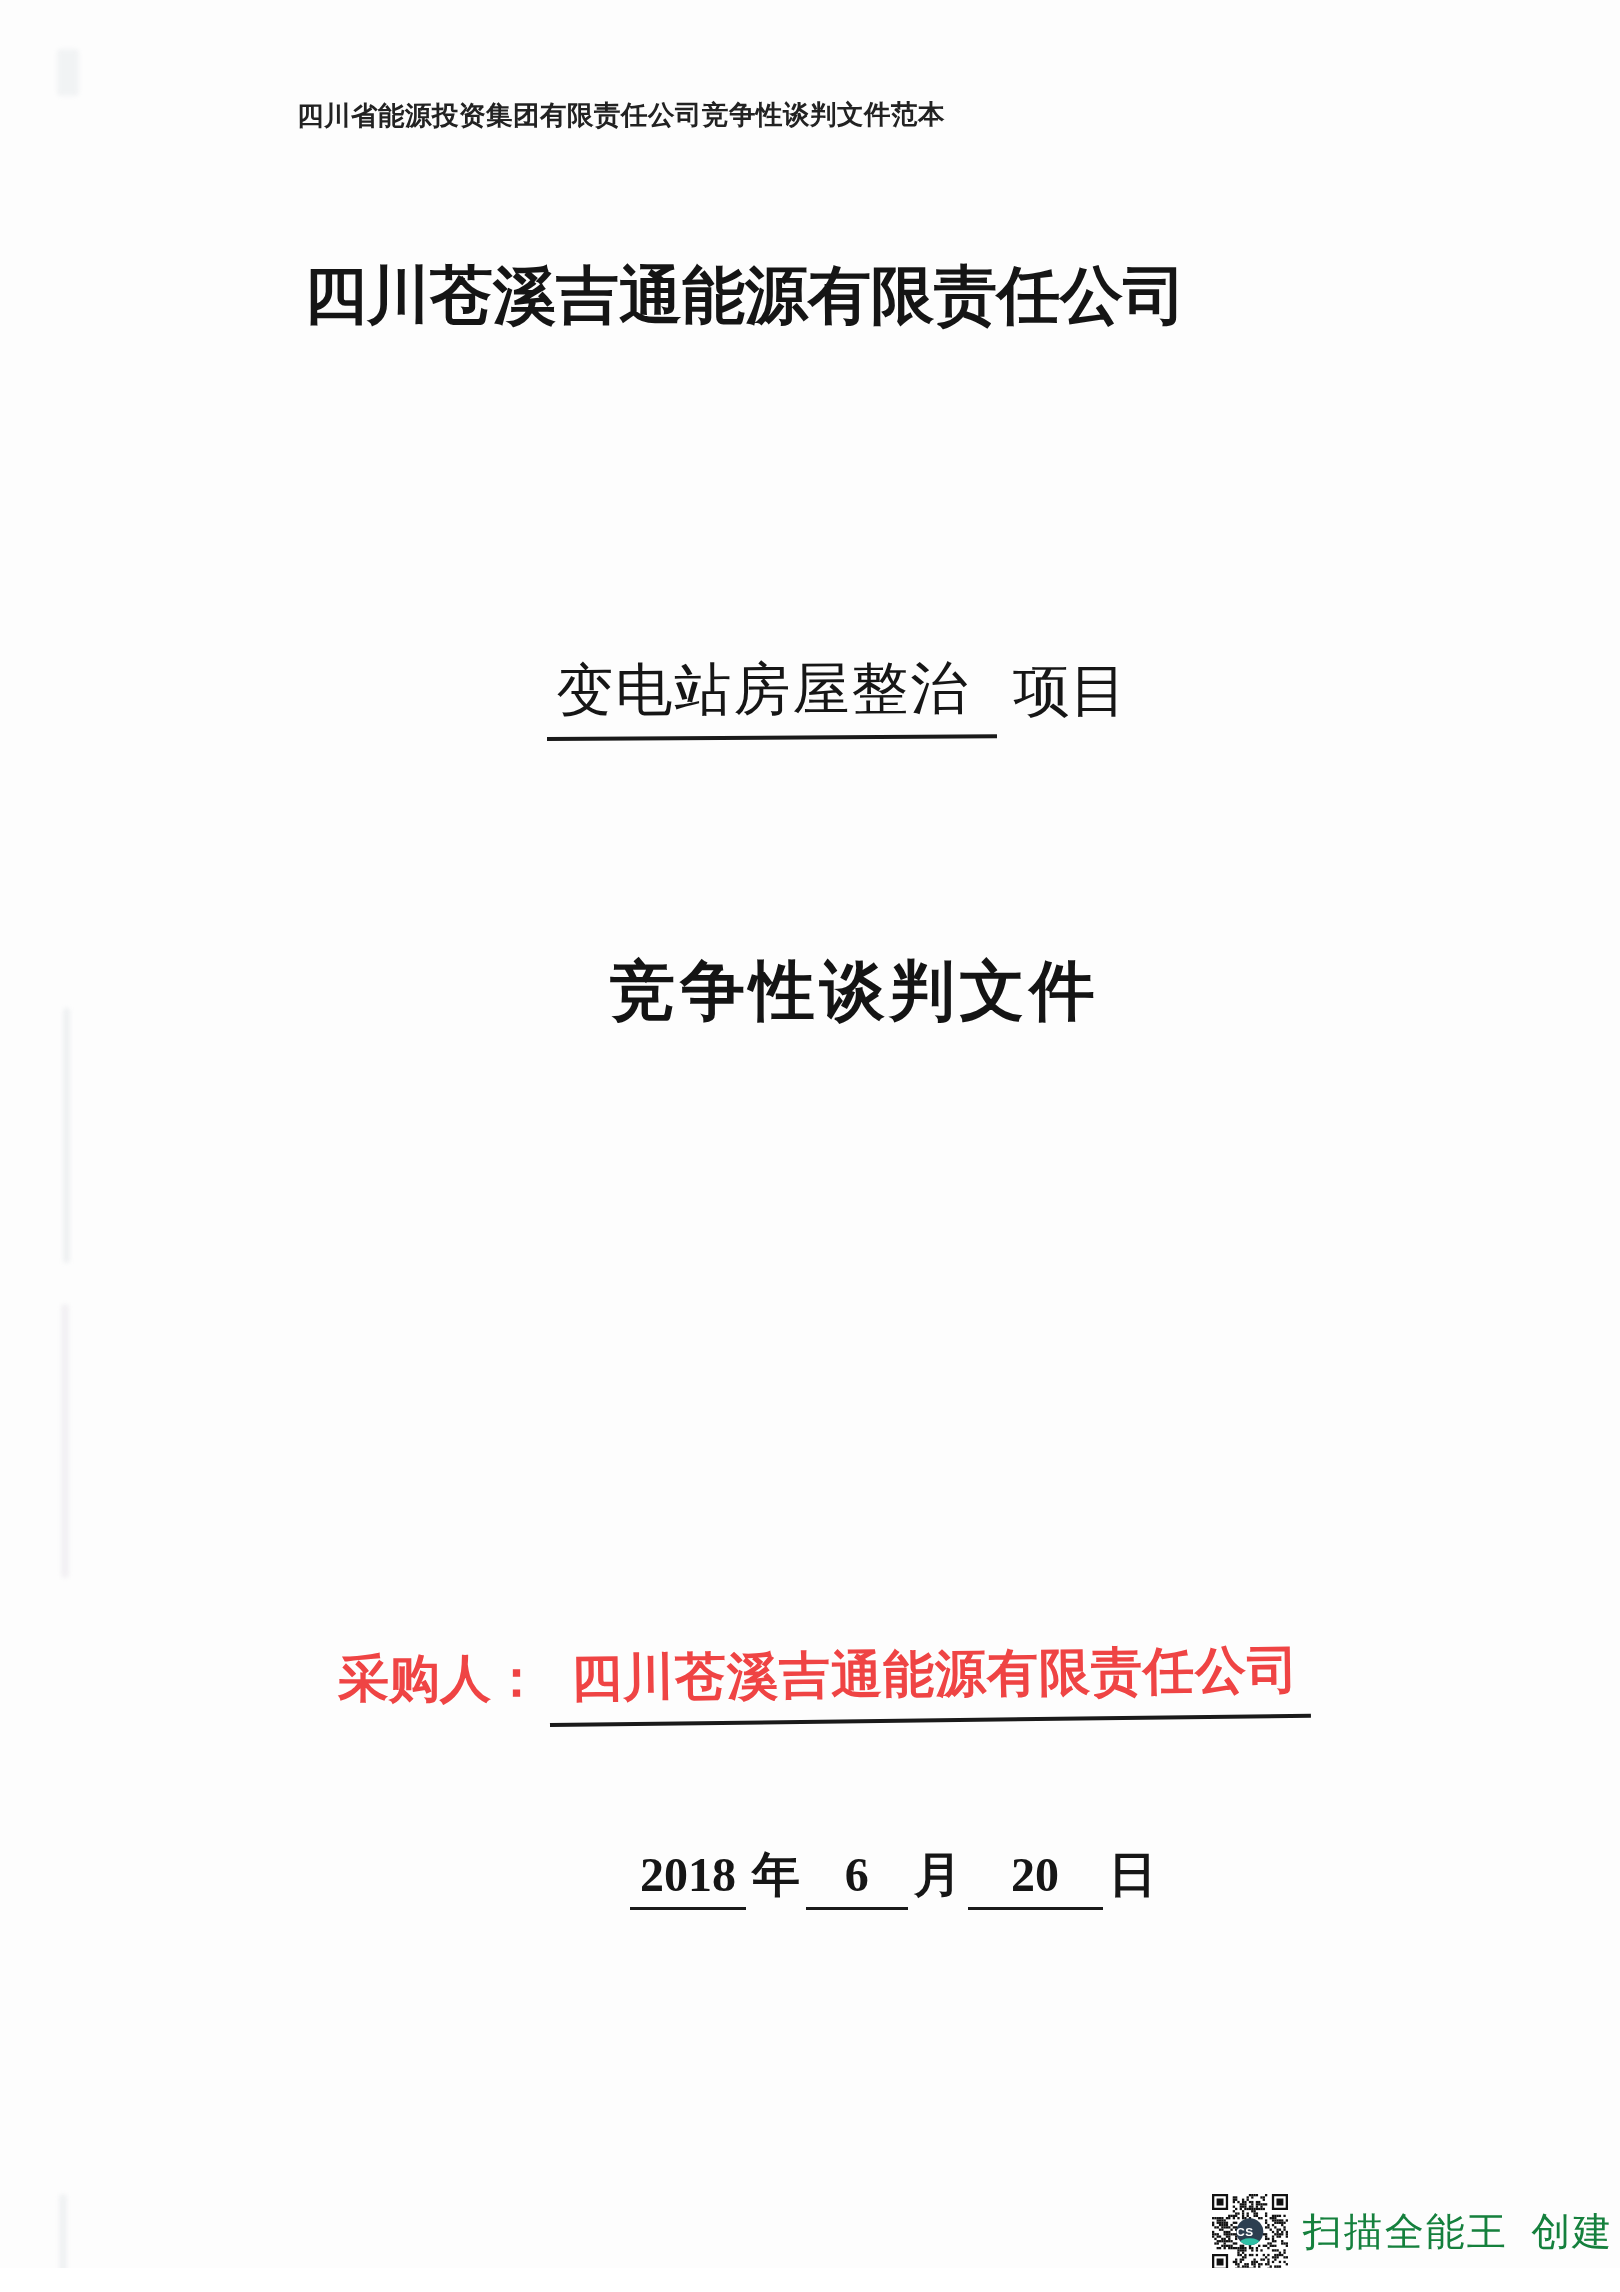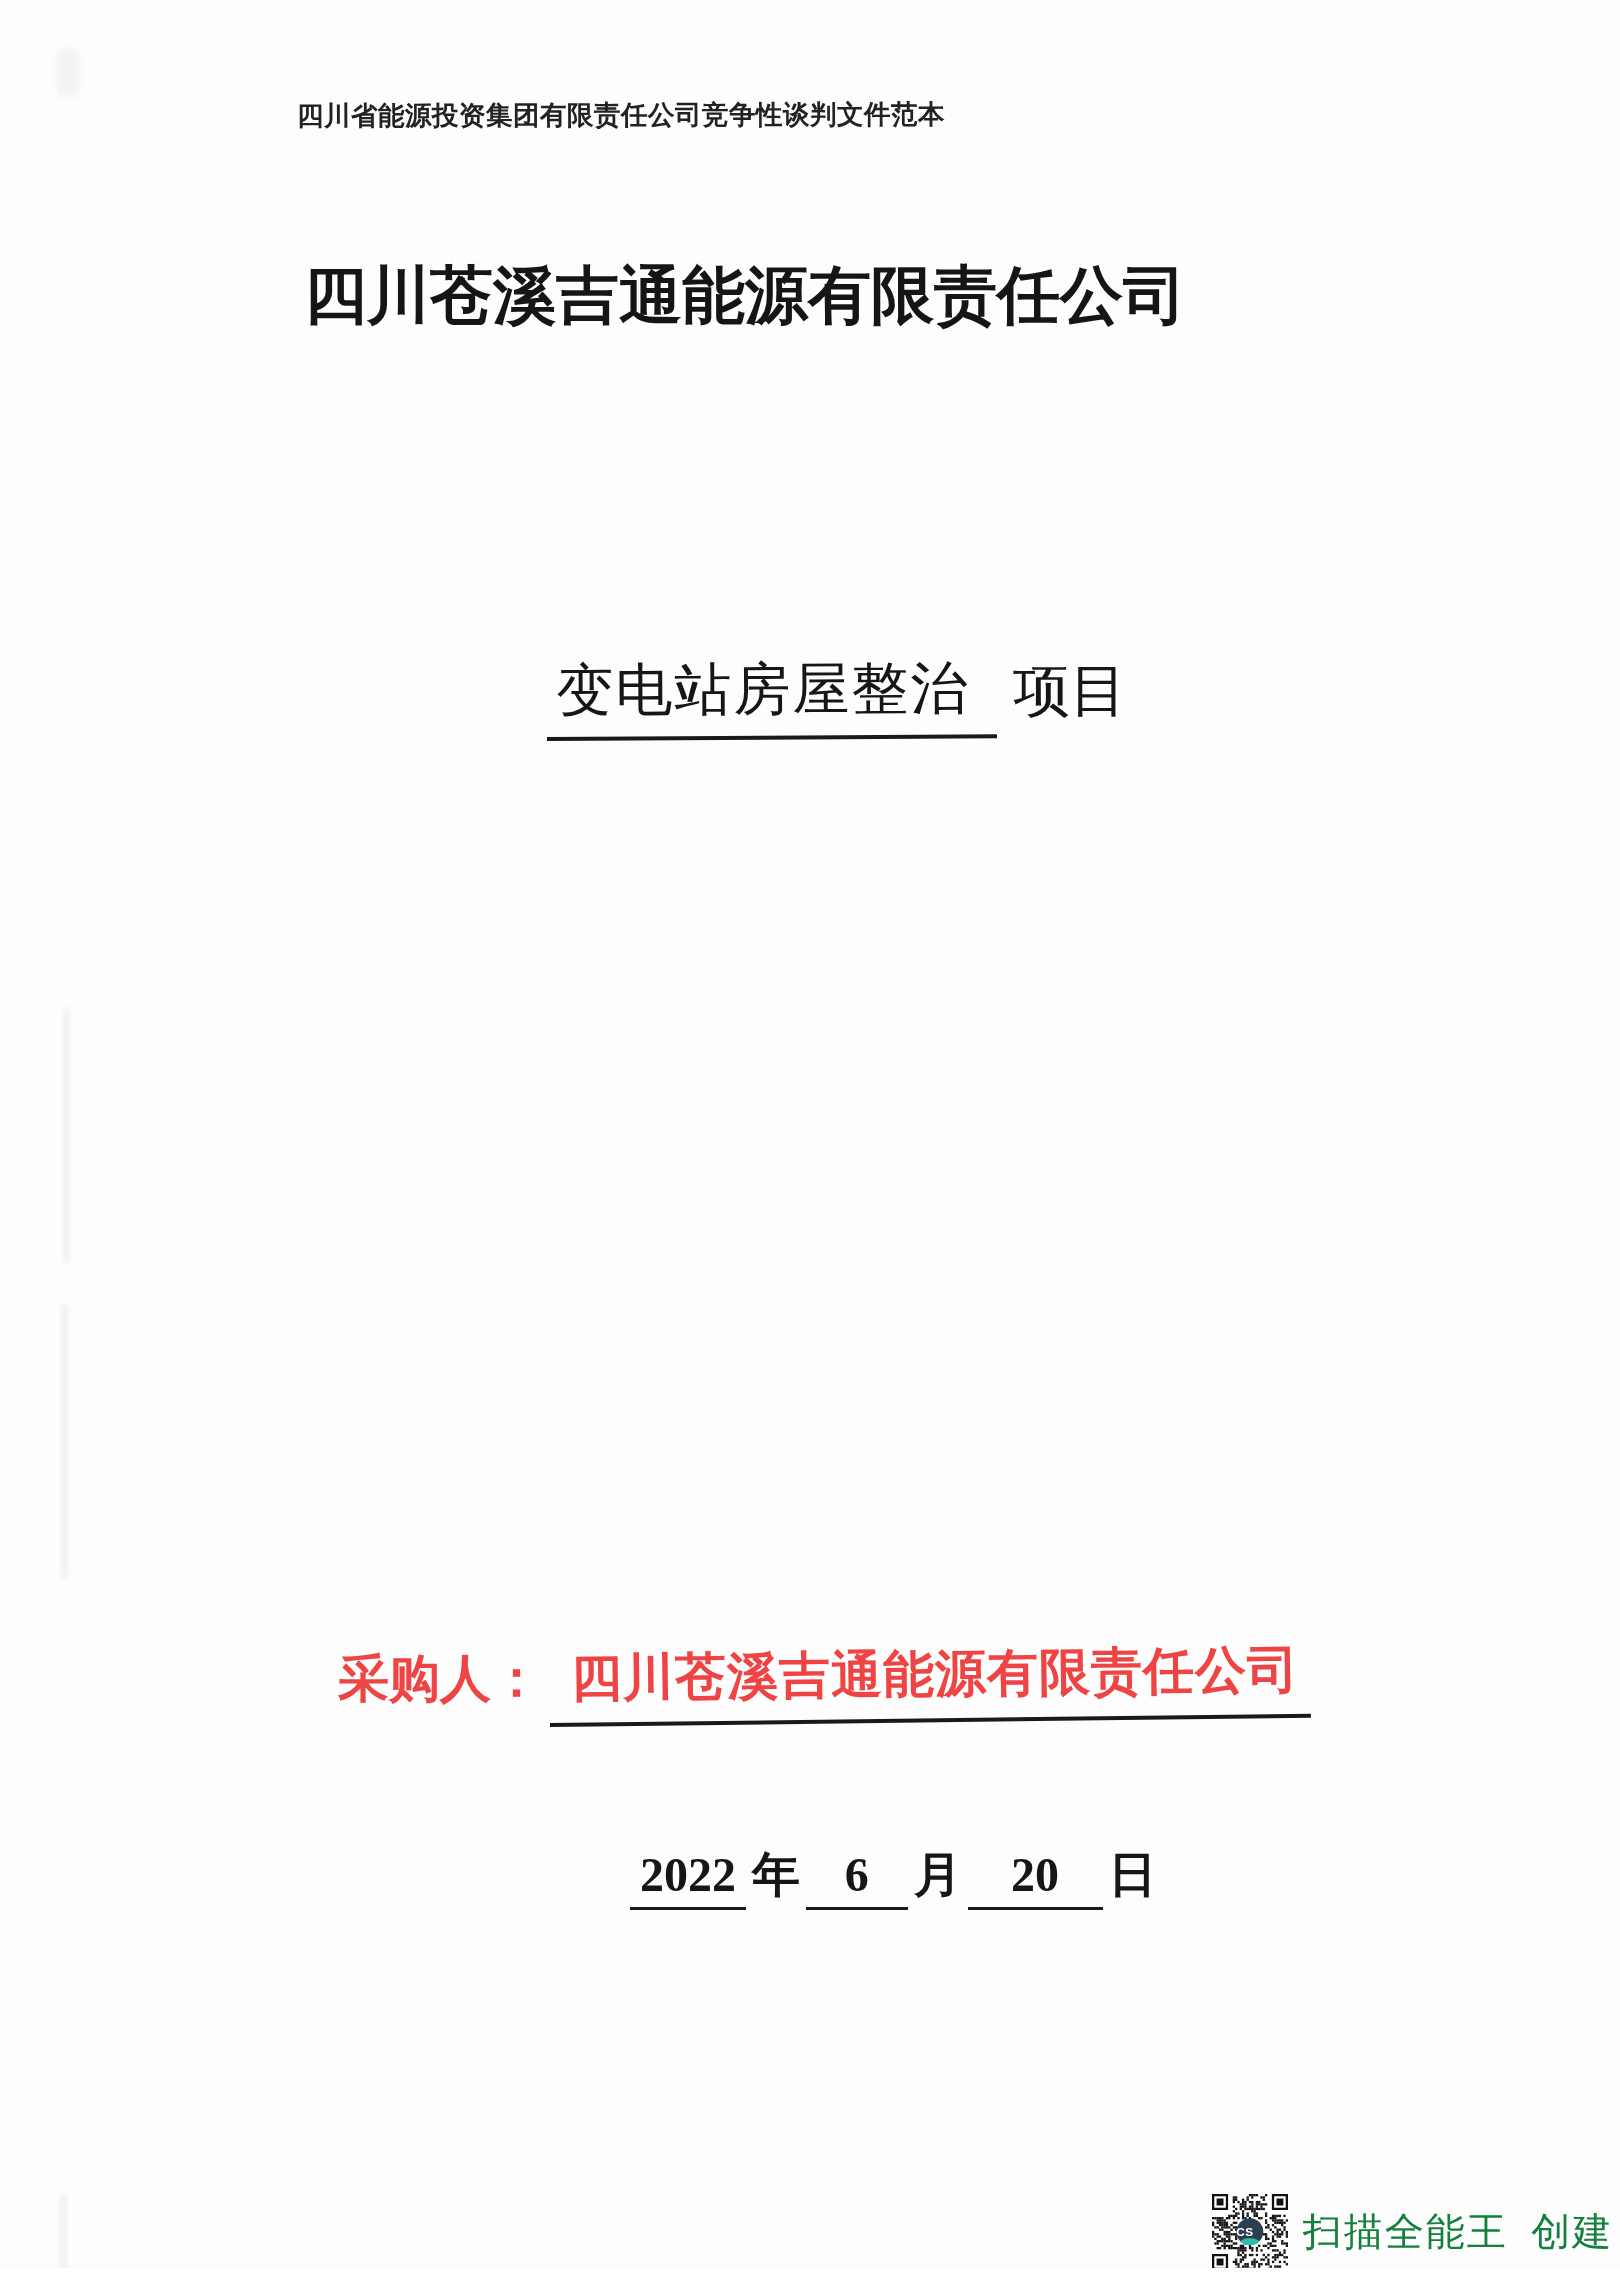--- a/index.html
+++ b/index.html
@@ -178,27 +178,28 @@
 <div class="page">
 
   <div class="header-note">四川省能源投资集团有限责任公司竞争性谈判文件范本</div>
 
   <h1 class="company-title">四川苍溪吉通能源有限责任公司</h1>
 
   <div class="project-line">
     <span class="project-name">变电站房屋整治</span><span class="project-suffix">项目</span>
   </div>
 
+  <div class="doc-title">竞争性谈判文件</div>
 
   <div class="purchaser-line">
     <span>采购人：</span><span class="purchaser-value">四川苍溪吉通能源有限责任公司</span>
   </div>
 
   <div class="date-line">
-    <span class="u-num u-year">2022</span><span class="date-lbl">年</span><span class="u-num u-month">6</span><span class="date-lbl">月</span><span class="u-num u-day">20</span><span class="date-lbl">日</span>
+    <span class="u-num u-year">2018</span><span class="date-lbl">年</span><span class="u-num u-month">6</span><span class="date-lbl">月</span><span class="u-num u-day">20</span><span class="date-lbl">日</span>
   </div>
 
   <div class="watermark">
     <div class="qr">
       <svg viewBox="0 0 33 33" xmlns="http://www.w3.org/2000/svg">
         <rect x="0" y="0" width="33" height="33" fill="#ffffff"></rect>
 
         <g fill="#111111">
           <path d="M0 0h7v7H0zM26 0h7v7h-7zM0 26h7v7H0z"></path>
         </g>

